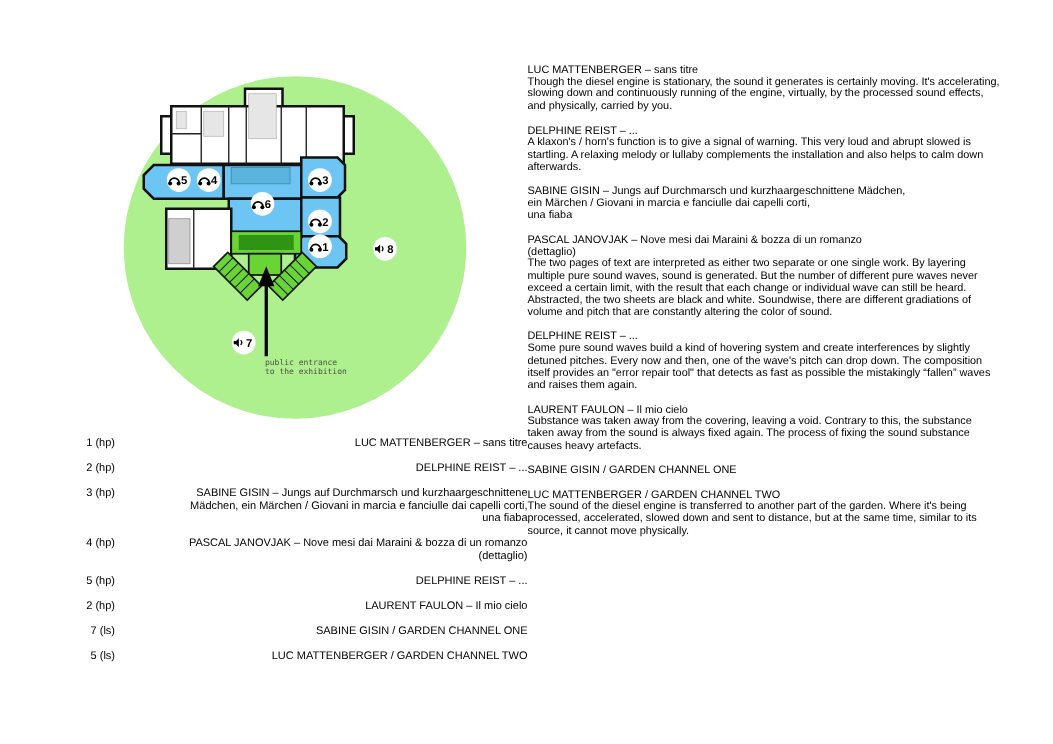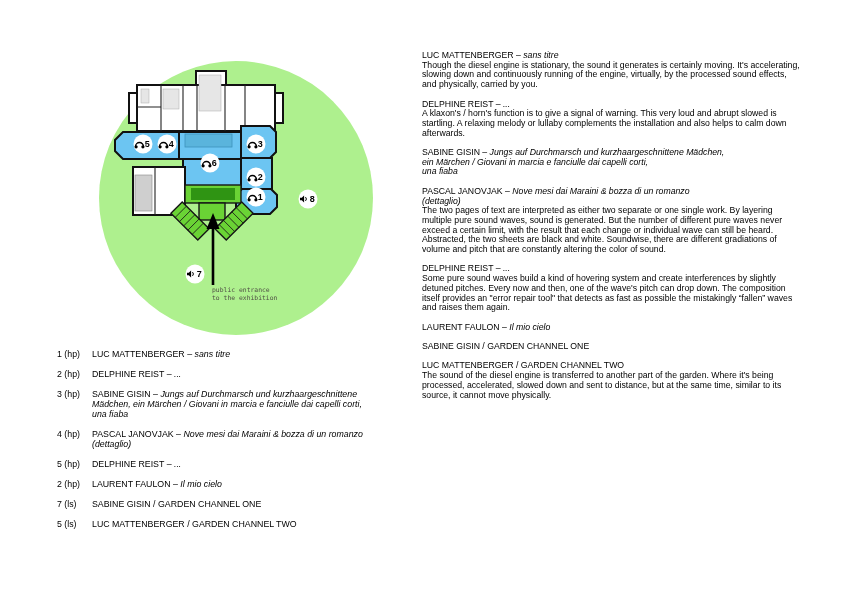--- a/index.html
+++ b/index.html
@@ -20,25 +20,25 @@
   .marker-circle{fill:#ffffff;}
   .marker-num{font-family:"Liberation Sans",sans-serif;font-size:9px;font-weight:bold;fill:#000;}
   .entrance-text{font-family:"DejaVu Sans Mono",monospace;font-size:6.4px;fill:#4f4f45;}
   .hp-arc{fill:none;stroke:#000;stroke-width:1.3;}
   .hp-cup{fill:#000;}
   .ls-body{fill:#000;}
   .ls-wave{fill:none;stroke:#000;stroke-width:1;}
   .arrow-line{stroke:#000;stroke-width:2.6;}
   .arrow-head{fill:#000;}
   
-  .legend{position:absolute;left:57px;top:349px;font-size:8.8px;line-height:10px;}
+  .legend{position:absolute;left:57px;top:349px;font-size:8.8px;line-height:10px;text-align:right;}
   .legend-item{display:flex;margin-bottom:10px;}
   .legend-label{width:35px;flex:none;}
   .legend-text{width:330px;white-space:pre-wrap;}
-  .work{font-style:italic;}
+  .work{}
   
   .descriptions{position:absolute;left:422px;top:51px;width:378px;
                 font-size:8.7px;line-height:9.7px;}
   .desc-block{margin-bottom:9.7px;}
   .desc-header{white-space:pre-wrap;}
   .desc-body{white-space:normal;}
 </style>
 </head>
 <body>
 
@@ -225,20 +225,21 @@
       <div class="desc-header"><span>PASCAL JANOVJAK – </span><span class="work">Nove mesi dai Maraini &amp; bozza di un romanzo
 (dettaglio)</span></div>
       <div class="desc-body">The two pages of text are interpreted as either two separate or one single work. By layering multiple pure sound waves, sound is generated. But the number of different pure waves never exceed a certain limit, with the result that each change or individual wave can still be heard. Abstracted, the two sheets are black and white. Soundwise, there are different gradiations of volume and pitch that are constantly altering the color of sound.</div>
     </div>
     <div class="desc-block">
       <div class="desc-header"><span>DELPHINE REIST – </span><span class="work">...</span></div>
       <div class="desc-body">Some pure sound waves build a kind of hovering system and create interferences by slightly detuned pitches. Every now and then, one of the wave's pitch can drop down. The composition itself provides an "error repair tool" that detects as fast as possible the mistakingly “fallen” waves and raises them again.</div>
     </div>
     <div class="desc-block">
       <div class="desc-header"><span>LAURENT FAULON – </span><span class="work">Il mio cielo</span></div>
+      <div class="desc-body">Substance was taken away from the covering, leaving a void. Contrary to this, the substance taken away from the sound is always fixed again. The process of fixing the sound substance causes heavy artefacts.</div>
     </div>
     <div class="desc-block">
       <div class="desc-header"><span>SABINE GISIN / GARDEN CHANNEL ONE</span><span class="work"></span></div>
     </div>
     <div class="desc-block">
       <div class="desc-header"><span>LUC MATTENBERGER / GARDEN CHANNEL TWO</span><span class="work"></span></div>
       <div class="desc-body">The sound of the diesel engine is transferred to another part of the garden. Where it's being processed, accelerated, slowed down and sent to distance, but at the same time, similar to its source, it cannot move physically.</div>
     </div>
   </div>
 

